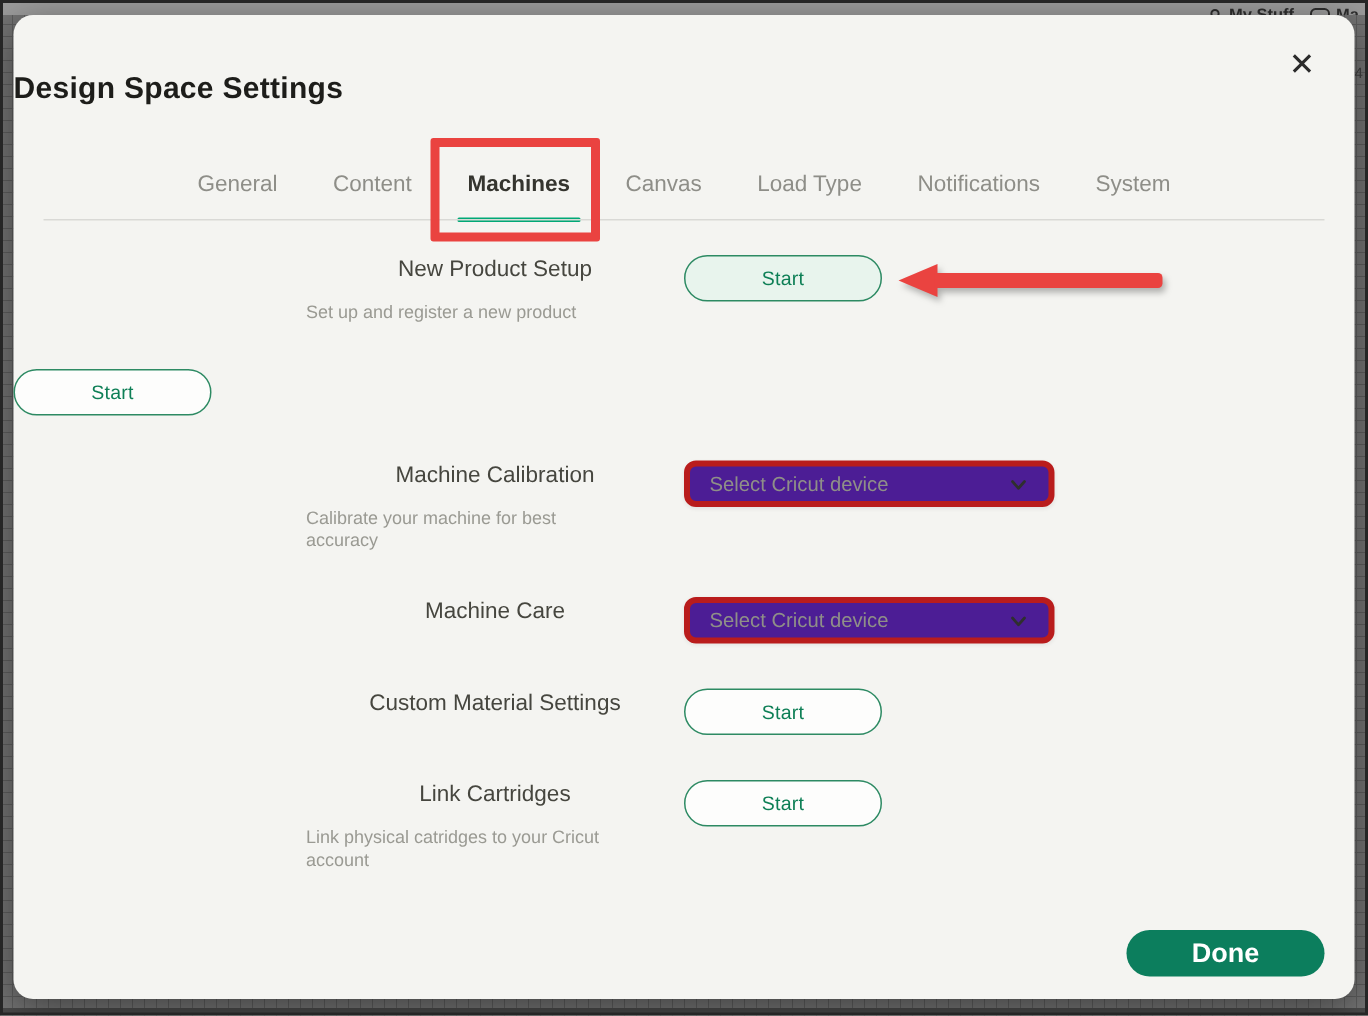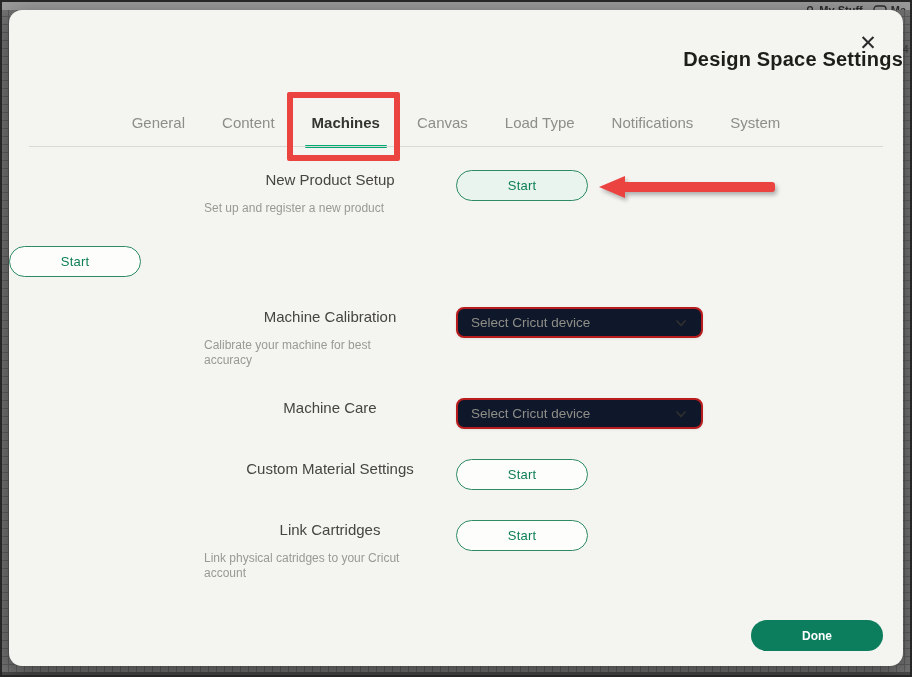--- a/index.html
+++ b/index.html
@@ -32,21 +32,21 @@
   .header-frag svg{margin-top:1px;}
   .ruler-number{position:absolute;top:44px;left:903px;font-size:10px;color:#3f3f3f;z-index:1;}
 
   
   .modal{
     position:absolute;left:9px;top:10px;width:894px;height:656px;
     background:#f4f4f1;border-radius:13px;z-index:2;
     box-shadow:0 6px 26px rgba(0,0,0,.45);
   }
   .dialog-title{
-    padding-top:38px;text-align:right;font-size:20px;font-weight:700;
+    padding-top:38px;text-align:left;font-size:20px;font-weight:700;
     color:#1d1d1a;letter-spacing:.2px;
   }
   .close-btn{
     position:absolute;top:20px;right:22px;width:26px;height:26px;
     background:none;border:none;cursor:pointer;padding:0;
     font-size:21px;line-height:24px;color:#2b2b2b;font-family:"DejaVu Sans",sans-serif;
   }
 
   
   .tab-bar{
@@ -80,22 +80,22 @@
 
   .btn-start{
     display:block;width:132px;height:31px;border-radius:16px;
     background:#fdfdfc;border:1px solid #2d8a63;cursor:pointer;
     font-size:13px;font-weight:400;color:#0e7f56;letter-spacing:.2px;
     font-family:"Liberation Sans","DejaVu Sans",sans-serif;
   }
   .btn-start.mint{background:#e8f4ed;}
 
   .select{
-    width:247px;height:31px;border-radius:8px;background:#0f172a;
-    border:2px solid #b91c1c;box-shadow:0 1px 3px rgba(0,0,0,.07);
+    width:247px;height:31px;border-radius:8px;background:#4c1d95;
+    border:4px solid #b91c1c;box-shadow:0 1px 3px rgba(0,0,0,.07);
     display:flex;align-items:center;justify-content:space-between;
     padding:0 13px;box-sizing:border-box;cursor:pointer;
   }
   .select-value{font-size:13.5px;color:#8f8f88;}
 
   
   .annotation-arrow{
     position:absolute;left:590px;top:166px;width:176px;height:22px;z-index:6;
     filter:drop-shadow(2px 3px 2px rgba(0,0,0,.28));pointer-events:none;
   }
@@ -105,21 +105,21 @@
     border-right:26px solid #ea4340;
   }
   .arrow-shaft{
     position:absolute;left:24px;top:6px;right:0;height:10px;
     background:#ea4340;border-radius:0 3px 3px 0;
   }
 
   .btn-done{
     position:absolute;right:20px;bottom:15px;width:132px;height:31px;
     border:none;border-radius:16px;background:#0c7e5d;color:#ffffff;
-    font-size:12px;font-weight:700;cursor:pointer;
+    font-size:18px;font-weight:700;cursor:pointer;
     font-family:"Liberation Sans","DejaVu Sans",sans-serif;
   }
 </style>
 </head>
 <body>
 
 <div class="backdrop">
   <div class="backdrop-bottom"></div>
 </div>
 

